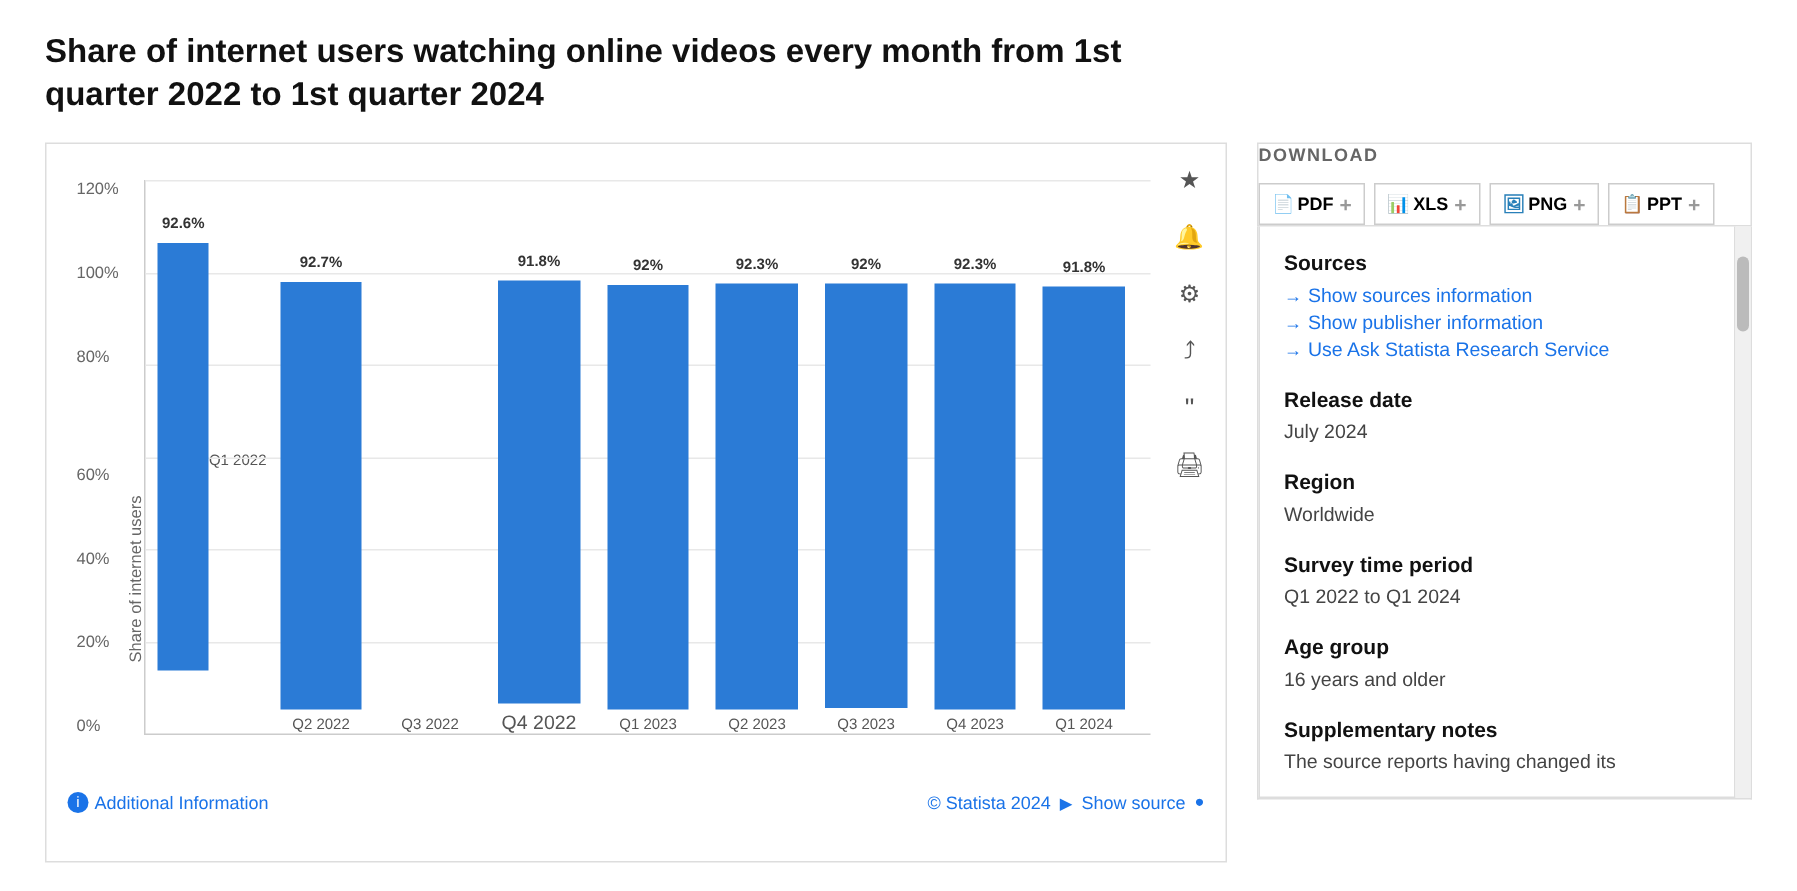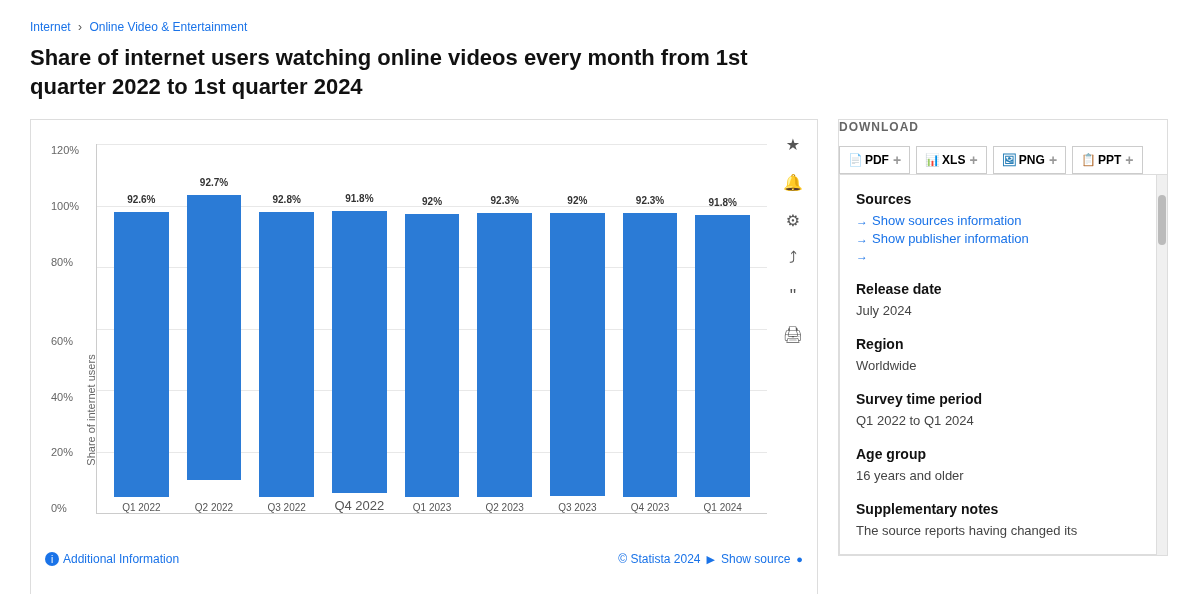--- a/index.html
+++ b/index.html
@@ -35,25 +35,20 @@
     .info-label { font-weight: bold; font-size: 14px; color: #111; margin-bottom: 6px; }
     .info-value { font-size: 13px; color: #444; }
     .info-link { display: flex; align-items: center; gap: 4px; color: #1a73e8; font-size: 13px; cursor: pointer; margin-bottom: 3px; }
     .arrow { color: #1a73e8; font-size: 12px; }
   </style>
 </head>
 <body>
 
 <div class="page">
 
-  <div class="breadcrumb">
-    <a style="color:#1a73e8;text-decoration:none;">Internet</a>
-    <span style="margin:0 4px;color:#555;">›</span>
-    <a style="color:#1a73e8;text-decoration:none;">Online Video &amp; Entertainment</a>
-  </div>
 
   <h1 class="page-title">Share of internet users watching online videos every month from 1st quarter 2022 to 1st quarter 2024</h1>
 
   <div class="main-content">
 
     <div class="chart-section">
 
       <div class="chart-toolbar">
         <div class="toolbar-icon">★</div>
         <div class="toolbar-icon">🔔</div>
@@ -83,36 +78,33 @@
             <div style="position:absolute;top:0%;width:100%;border-top:1px solid #e8e8e8;"></div>
             <div style="position:absolute;top:16.67%;width:100%;border-top:1px solid #e8e8e8;"></div>
             <div style="position:absolute;top:33.33%;width:100%;border-top:1px solid #e8e8e8;"></div>
             <div style="position:absolute;top:50%;width:100%;border-top:1px solid #e8e8e8;"></div>
             <div style="position:absolute;top:66.67%;width:100%;border-top:1px solid #e8e8e8;"></div>
             <div style="position:absolute;top:83.33%;width:100%;border-top:1px solid #e8e8e8;"></div>
           </div>
 
           <div style="display:flex;align-items:flex-end;height:100%;padding:0 8px;">
 
-          <div style="flex: 1 1 0%; display: flex; flex-direction: column; align-items: center; height: 100%; justify-content: flex-end;">
+          <div style="flex: 1 1 0%; display: flex; flex-direction: row; align-items: center; height: 100%; justify-content: flex-end;">
                 <div style="background: rgb(43, 123, 214); width: 75%; height: 77.1667%; position: relative;">
                   <div style="position: absolute; top: -18px; left: 50%; transform: translateX(-50%); font-size: 10px; color: rgb(51, 51, 51); font-weight: 600; white-space: nowrap;">92.6%</div>
                 </div>
                 <div style="font-size: 10px; color: rgb(85, 85, 85); margin-top: 5px; text-align: center; white-space: nowrap;">Q1 2022</div>
               </div>
               <div style="flex: 1 1 0%; display: flex; flex-direction: column; align-items: center; height: 100%; justify-content: flex-end;">
                 <div style="background: rgb(43, 123, 214); width: 75%; height: 77.25%; position: relative;">
                   <div style="position: absolute; top: -18px; left: 50%; transform: translateX(-50%); font-size: 10px; color: rgb(51, 51, 51); font-weight: 600; white-space: nowrap;">92.7%</div>
                 </div>
-                <div style="font-size: 10px; color: rgb(85, 85, 85); margin-top: 22px; text-align: right; white-space: nowrap;">Q2 2022</div>
-              </div>
-              <div style="flex: 1 1 0%; display: flex; flex-direction: column; align-items: center; height: 100%; justify-content: flex-end;">
-                <div style="background: rgb(43, 123, 214); width: 75%; height: 77.3333%; position: relative;">
-                  <div style="position: absolute; top: -18px; left: 50%; transform: translateX(-50%); font-size: 10px; color: rgb(51, 51, 51); font-weight: 600; white-space: nowrap;">92.8%</div>
-                </div>
+                <div style="font-size: 10px; color: rgb(85, 85, 85); margin-top: 5px; text-align: right; white-space: nowrap;">Q2 2022</div>
+              </div>
+              <div style="flex: 1 1 0%; display: flex; flex-direction: column; align-items: center; height: 100%; justify-content: flex-end;">
                 <div style="font-size: 10px; color: rgb(85, 85, 85); margin-top: 5px; text-align: center; white-space: nowrap;">Q3 2022</div>
               </div>
               <div style="flex: 1 1 0%; display: flex; flex-direction: column; align-items: center; height: 100%; justify-content: flex-end;">
                 <div style="background: rgb(43, 123, 214); width: 75%; height: 76.5%; position: relative;">
                   <div style="position: absolute; top: -18px; left: 50%; transform: translateX(-50%); font-size: 10px; color: rgb(51, 51, 51); font-weight: 600; white-space: nowrap;">91.8%</div>
                 </div>
                 <div style="font-size: 13px; color: rgb(85, 85, 85); margin-top: 5px; text-align: center; white-space: nowrap;">Q4 2022</div>
               </div>
               <div style="flex: 1 1 0%; display: flex; flex-direction: column; align-items: center; height: 100%; justify-content: flex-end;">
                 <div style="background: rgb(43, 123, 214); width: 75%; height: 76.6667%; position: relative;">
@@ -198,20 +190,21 @@
             <div class="info-link">
               <span class="arrow">→</span>
               <span>Show sources information</span>
             </div>
             <div class="info-link">
               <span class="arrow">→</span>
               <span>Show publisher information</span>
             </div>
             <div class="info-link">
               <span class="arrow">→</span>
+              <span>Use Ask Statista Research Service</span>
             </div>
           </div>
 
           <div class="info-section">
             <div class="info-label">Release date</div>
             <div class="info-value">July 2024</div>
           </div>
 
           <div class="info-section">
             <div class="info-label">Region</div>

